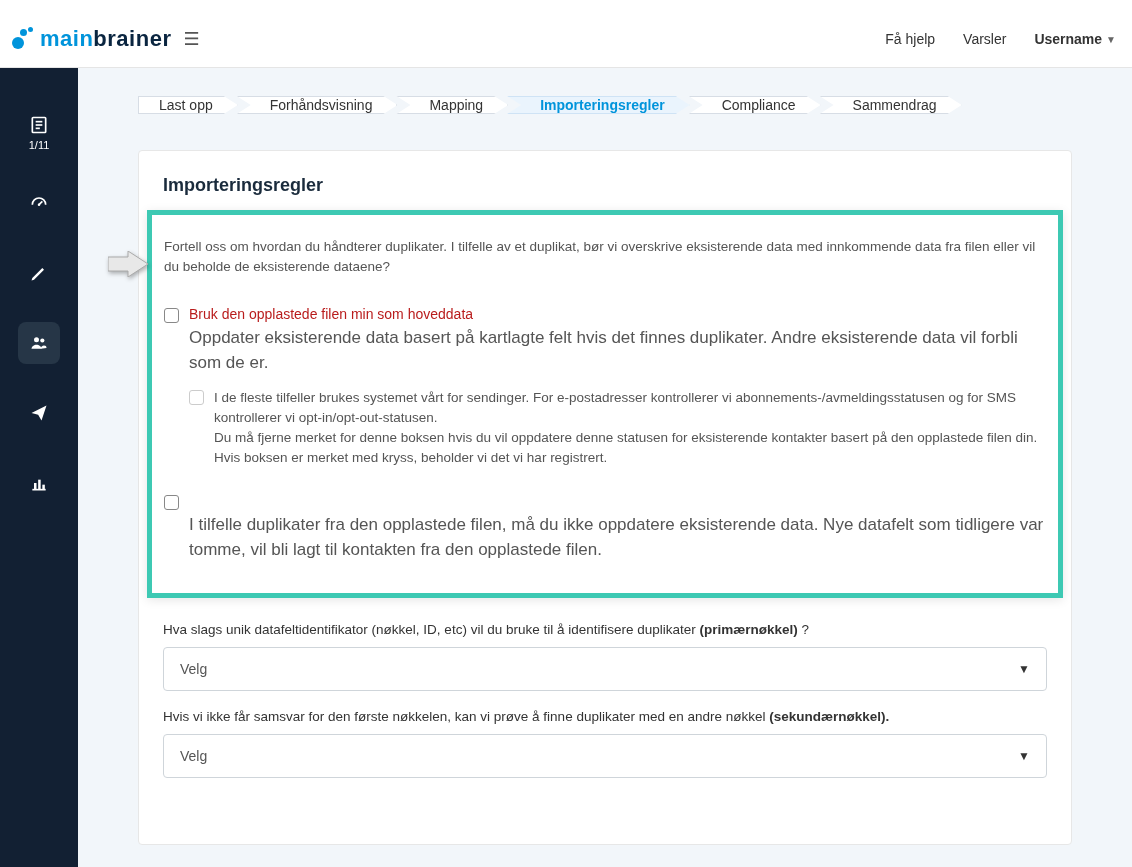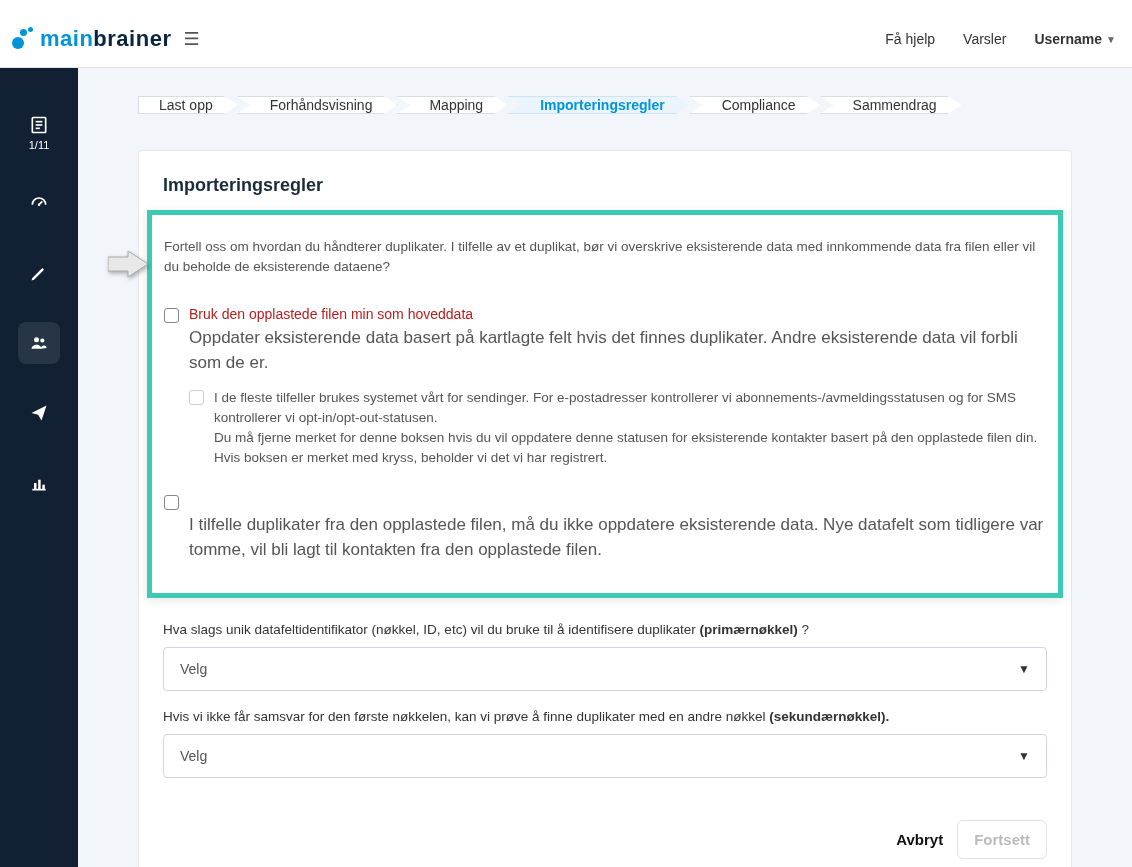--- a/index.html
+++ b/index.html
@@ -261,20 +261,16 @@
 
         <div class="field-label">
           <span>Hvis vi ikke får samsvar for den første nøkkelen, kan vi prøve å finne duplikater med en andre nøkkel </span><span class="bold">(sekundærnøkkel).</span>
         </div>
         <div class="select-box">
           <span>Velg</span>
           <span class="chev">▼</span>
         </div>
       </div>
 
-      <div class="footer-row">
-        <button class="btn-cancel">Avbryt</button>
-        <button class="btn-continue" disabled="">Fortsett</button>
-      </div>
     </div>
 
   </div>
 </div>
 
 </body></html>

